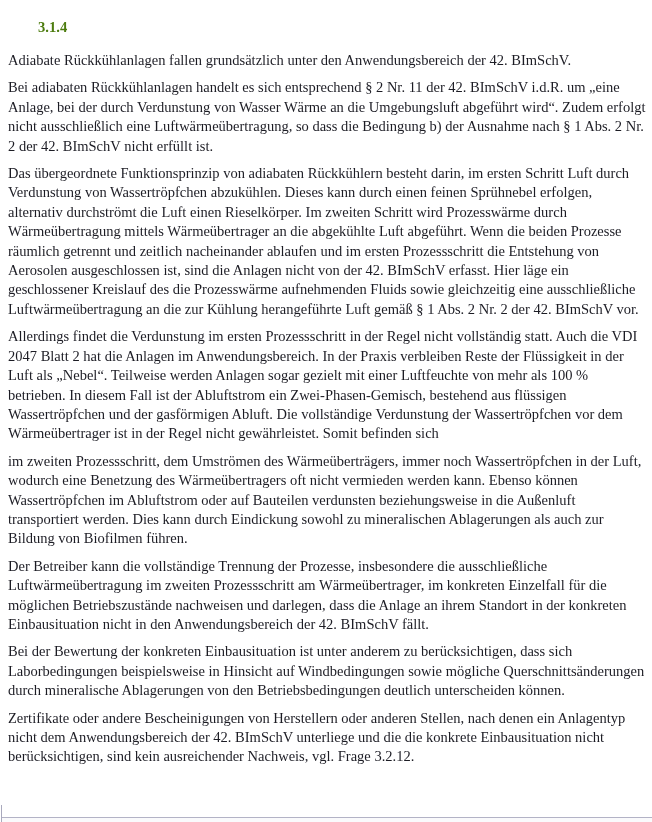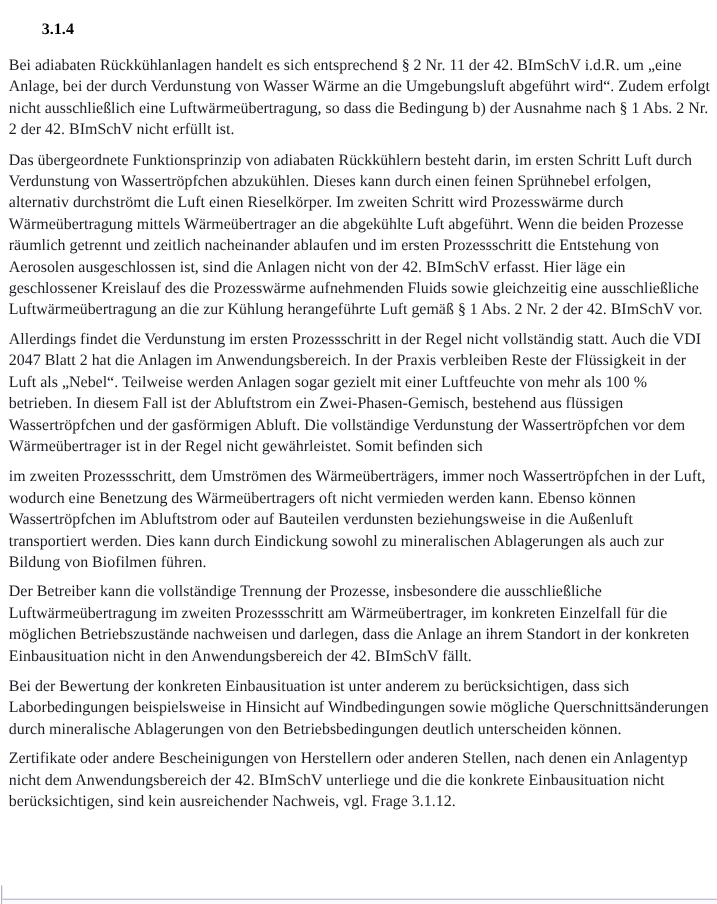--- a/index.html
+++ b/index.html
@@ -21,21 +21,21 @@
     height: 822px;
     box-sizing: border-box;
     padding: 17px 4px 0 8px;
   }
   .heading {
     display: flex;
     margin: 0 0 13px 30px;
     font-weight: bold;
     font-size: 14.6px;
     line-height: 21px;
-    color: #000000;
+    color: #4d7c0f;
   }
   .heading .sec-num {
     flex: 0 0 30px;
     width: 30px;
   }
   .heading .sec-title {
     max-width: 510px;
   }
   .body-text p {
     margin: 0 0 8px 0;
@@ -67,25 +67,26 @@
 </head>
 <body>
 
 <div class="page">
 
   <div class="heading">
     <span class="sec-num">3.1.4</span>
   </div>
 
   <div class="body-text">
+    <p>Adiabate Rückkühlanlagen fallen grundsätzlich unter den Anwendungsbereich der 42. BImSchV.</p>
     <p>Bei adiabaten Rückkühlanlagen handelt es sich entsprechend § 2 Nr. 11 der 42. BImSchV i.d.R. um „eine Anlage, bei der durch Verdunstung von Wasser Wärme an die Umgebungsluft abgeführt wird“. Zudem erfolgt nicht ausschließlich eine Luftwärmeübertragung, so dass die Bedingung b) der Ausnahme nach § 1 Abs. 2 Nr. 2 der 42. BImSchV nicht erfüllt ist.</p>
     <p>Das übergeordnete Funktionsprinzip von adiabaten Rückkühlern besteht darin, im ersten Schritt Luft durch Verdunstung von Wassertröpfchen abzukühlen. Dieses kann durch einen feinen Sprühnebel erfolgen, alternativ durchströmt die Luft einen Rieselkörper. Im zweiten Schritt wird Prozesswärme durch Wärmeübertragung mittels Wärmeübertrager an die abgekühlte Luft abgeführt. Wenn die beiden Prozesse räumlich getrennt und zeitlich nacheinander ablaufen und im ersten Prozessschritt die Entstehung von Aerosolen ausgeschlossen ist, sind die Anlagen nicht von der 42. BImSchV erfasst. Hier läge ein geschlossener Kreislauf des die Prozesswärme aufnehmenden Fluids sowie gleichzeitig eine ausschließliche Luftwärmeübertragung an die zur Kühlung herangeführte Luft gemäß § 1 Abs. 2 Nr. 2 der 42. BImSchV vor.</p>
     <p>Allerdings findet die Verdunstung im ersten Prozessschritt in der Regel nicht vollständig statt. Auch die VDI 2047 Blatt 2 hat die Anlagen im Anwendungsbereich. In der Praxis verbleiben Reste der Flüssigkeit in der Luft als „Nebel“. Teilweise werden Anlagen sogar gezielt mit einer Luftfeuchte von mehr als 100 % betrieben. In diesem Fall ist der Abluftstrom ein Zwei-Phasen-Gemisch, bestehend aus flüssigen Wassertröpfchen und der gasförmigen Abluft. Die vollständige Verdunstung der Wassertröpfchen vor dem Wärmeübertrager ist in der Regel nicht gewährleistet. Somit befinden sich</p>
     <p>im zweiten Prozessschritt, dem Umströmen des Wärmeüberträgers, immer noch Wassertröpfchen in der Luft, wodurch eine Benetzung des Wärmeübertragers oft nicht vermieden werden kann. Ebenso können Wassertröpfchen im Abluftstrom oder auf Bauteilen verdunsten beziehungsweise in die Außenluft transportiert werden. Dies kann durch Eindickung sowohl zu mineralischen Ablagerungen als auch zur Bildung von Biofilmen führen.</p>
     <p>Der Betreiber kann die vollständige Trennung der Prozesse, insbesondere die ausschließliche Luftwärmeübertragung im zweiten Prozessschritt am Wärmeübertrager, im konkreten Einzelfall für die möglichen Betriebszustände nachweisen und darlegen, dass die Anlage an ihrem Standort in der konkreten Einbausituation nicht in den Anwendungsbereich der 42. BImSchV fällt.</p>
     <p>Bei der Bewertung der konkreten Einbausituation ist unter anderem zu berücksichtigen, dass sich Laborbedingungen beispielsweise in Hinsicht auf Windbedingungen sowie mögliche Querschnittsänderungen durch mineralische Ablagerungen von den Betriebsbedingungen deutlich unterscheiden können.</p>
-    <p>Zertifikate oder andere Bescheinigungen von Herstellern oder anderen Stellen, nach denen ein Anlagentyp nicht dem Anwendungsbereich der 42. BImSchV unterliege und die die konkrete Einbausituation nicht berücksichtigen, sind kein ausreichender Nachweis, vgl. Frage 3.1.12.</p>
+    <p>Zertifikate oder andere Bescheinigungen von Herstellern oder anderen Stellen, nach denen ein Anlagentyp nicht dem Anwendungsbereich der 42. BImSchV unterliege und die die konkrete Einbausituation nicht berücksichtigen, sind kein ausreichender Nachweis, vgl. Frage 3.2.12.</p>
   </div>
 
   <div class="cutoff-box-left-border"></div>
   <div class="cutoff-box-top-band"></div>
 
 </div>
 
 </body></html>

